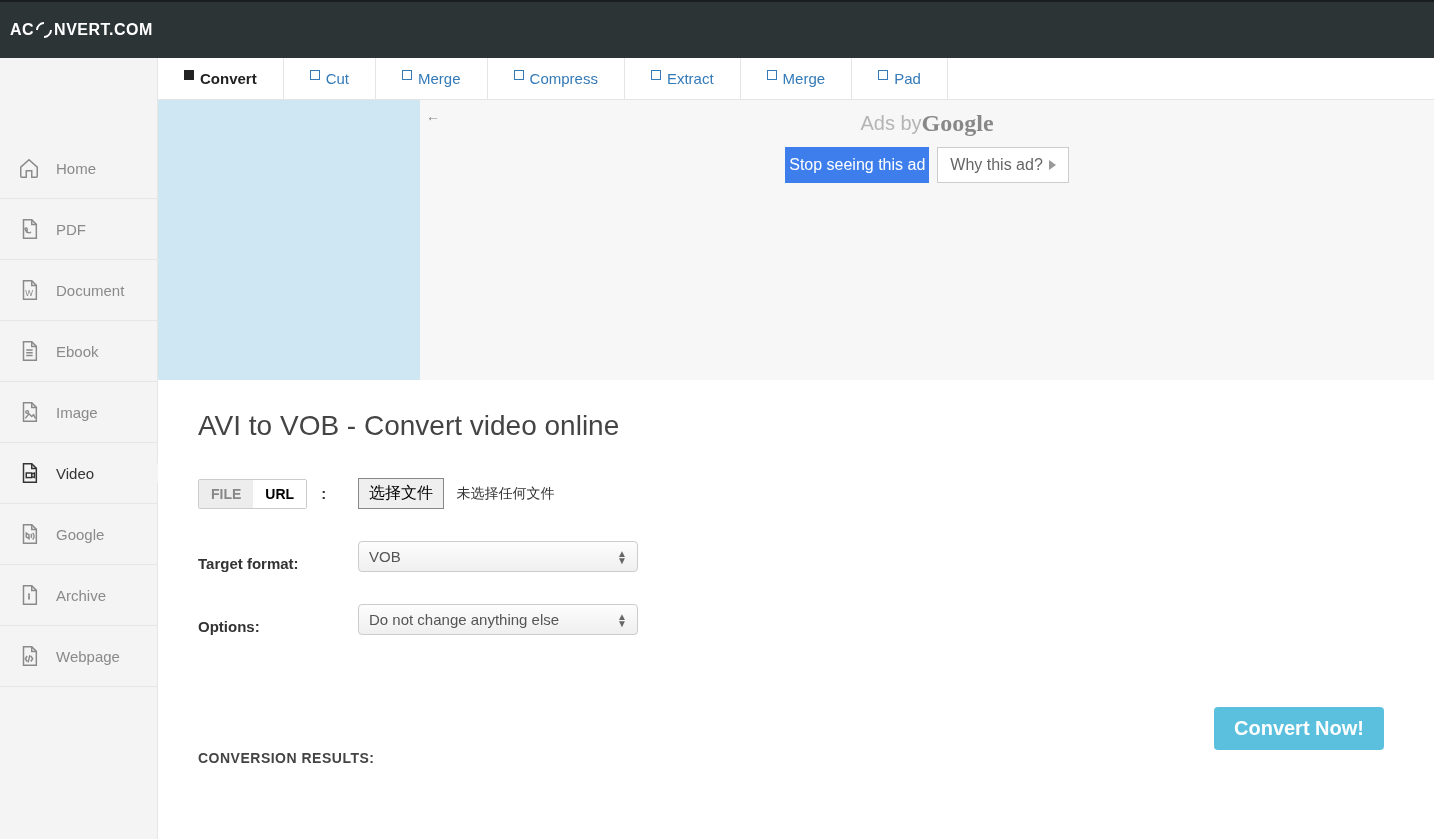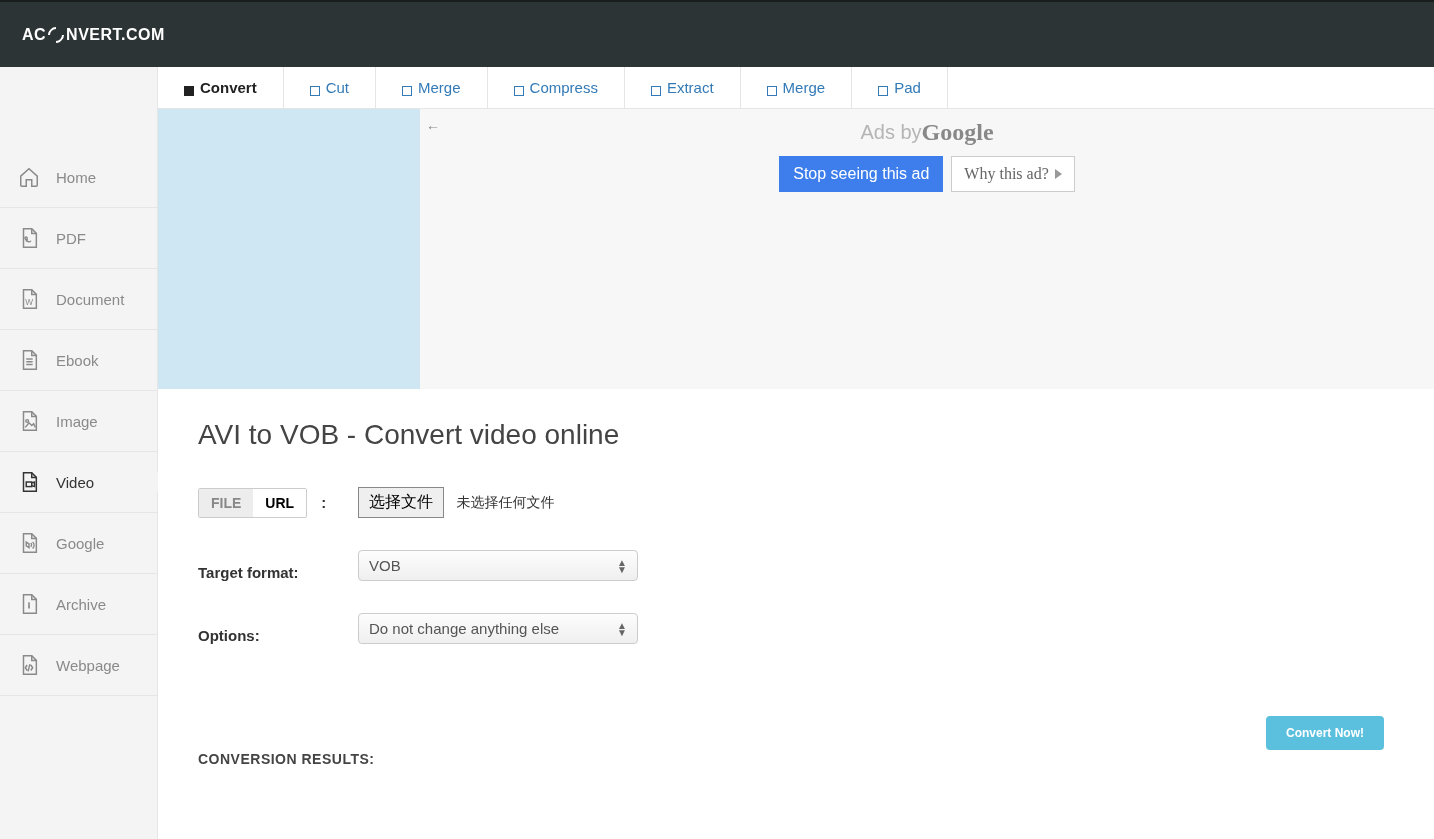--- a/index.html
+++ b/index.html
@@ -1,48 +1,48 @@
 <!DOCTYPE html>
 <html><head>
 <meta charset="utf-8">
 <style>
 * { margin: 0; padding: 0; box-sizing: border-box; }
 body { font-family: -apple-system, BlinkMacSystemFont, "Segoe UI", Helvetica, Arial, sans-serif; background: #fff; color: #333; }
 
-.topbar { background: #2d3436; border-top: 2px solid #1a1d1e; height: 67px; display: flex; align-items: center; padding: 0 22px; }
+.topbar { background: #2d3436; border-top: 2px solid #1a1d1e; height: 58px; display: flex; align-items: center; padding: 0 10px; }
 .logo { color: #fff; font-weight: bold; font-size: 16px; letter-spacing: 0.5px; display: flex; align-items: center; }
 .logo-icon { width: 16px; height: 16px; margin: 0 2px; display: inline-block; position: relative; }
 .logo-icon::before { content: ""; position: absolute; inset: 0; border: 2px solid #fff; border-radius: 50%; border-top-color: transparent; border-bottom-color: transparent; transform: rotate(45deg); }
 
 .layout { display: flex; min-height: calc(100vh - 54px); }
 
 .sidebar { width: 158px; background: #f4f4f4; border-right: 1px solid #e6e6e6; padding-top: 80px; }
 .side-item { display: flex; align-items: center; height: 61px; padding: 0 18px; border-bottom: 1px solid #e6e6e6; color: #8a8a8a; cursor: pointer; position: relative; }
 .side-item.active { color: #333; background: #f4f4f4; }
 .side-item.active::after { content: ""; position: absolute; right: -10px; top: 50%; transform: translateY(-50%); width: 0; height: 0; border-top: 10px solid transparent; border-bottom: 10px solid transparent; border-left: 10px solid #f4f4f4; }
 .side-icon { width: 22px; height: 22px; margin-right: 16px; stroke: currentColor; fill: none; stroke-width: 1.6; }
 .side-item .side-label { font-size: 15px; }
 
 .main { flex: 1; background: #fff; position: relative; }
 
 .tabs { display: flex; border-bottom: 1px solid #e5e5e5; background: #fff; }
-.tab { padding: 12px 26px; border-right: 1px solid #e5e5e5; color: #337ab7; cursor: pointer; display: flex; align-items: flex-end; gap: 6px; font-size: 15px; }
+.tab { padding: 12px 26px; border-right: 1px solid #e5e5e5; color: #337ab7; cursor: pointer; display: flex; align-items: flex-start; gap: 6px; font-size: 15px; }
 .tab.active { color: #222; font-weight: bold; }
 .tab-ic { width: 10px; height: 10px; border: 1.5px solid currentColor; display: inline-block; }
 .tab.active .tab-ic { background: #222; }
 
 .adbar { background: #f7f7f7; display: flex; min-height: 280px; position: relative; }
 .ad-left { width: 262px; background: #cfe7f2; }
 .ad-arrow { position: absolute; left: 268px; top: 8px; color: #888; font-size: 14px; }
 .ad-right { flex: 1; display: flex; flex-direction: column; align-items: center; justify-content: flex-start; padding-top: 10px; }
 .ads-by { color: #b5b5b5; font-size: 20px; margin-bottom: 10px; display: flex; align-items: center; }
 .ads-by .g { color: #888; font-family: Georgia, serif; font-size: 24px; font-weight: bold; }
 .ad-btns { display: flex; gap: 8px; }
-.ad-stop { background: #3d7eec; color: #fff; border: none; padding: 8px 14px; font-size: 16px; cursor: pointer; }
-.ad-why { background: #fff; color: #666; border: 1px solid #ccc; padding: 8px 12px; font-size: 16px; cursor: pointer; display: flex; align-items: center; gap: 6px; font-family: Liberation Serif, serif; }
+.ad-stop { background: #3d7eec; color: #fff; border: none; padding: 8px 4px; font-size: 16px; cursor: pointer; }
+.ad-why { background: #fff; color: #666; border: 1px solid #ccc; padding: 8px 12px; font-size: 16px; cursor: pointer; display: flex; align-items: center; gap: 6px; }
 .ad-why .tri { width: 0; height: 0; border-top: 5px solid transparent; border-bottom: 5px solid transparent; border-left: 7px solid #999; }
 
 .content { padding: 30px 40px 40px 40px; }
 .page-title { font-size: 28px; font-weight: 400; color: #444; margin-bottom: 36px; }
 
 .form-row { display: flex; align-items: flex-end; margin-bottom: 32px; }
 .form-label { width: 160px; font-size: 15px; color: #333; font-weight: bold; }
 .form-ctrl { flex: 1; }
 
 .toggle { display: inline-flex; border: 1px solid #ccc; border-radius: 2px; overflow: hidden; margin-right: 6px; }
@@ -50,21 +50,21 @@
 .toggle button.sel { background: #ededed; color: #888; }
 .colon { font-size: 15px; margin-left: 4px; font-weight: bold; }
 
 .file-btn { border: 1px solid #888; background: #efefef; padding: 4px 10px; font-size: 16px; cursor: pointer; }
 .file-txt { margin-left: 8px; font-size: 14px; color: #333; }
 
 .sel-box { width: 280px; border: 1px solid #ccc; border-radius: 4px; padding: 6px 10px; font-size: 15px; color: #555;
   background: linear-gradient(#fdfdfd, #efefef); display: flex; justify-content: space-between; align-items: center; cursor: pointer; }
 .sel-arrows { font-size: 10px; color: #666; line-height: 7px; }
 
-.convert-btn { background: #5bc0de; color: #fff; border: none; border-radius: 4px; padding: 10px 20px; font-size: 12px; font-weight: bold; cursor: pointer; float: right; margin-right: 10px; margin-top: 40px; }
+.convert-btn { background: #5bc0de; color: #fff; border: none; border-radius: 4px; padding: 10px 20px; font-size: 20px; font-weight: bold; cursor: pointer; float: right; margin-right: 10px; margin-top: 40px; }
 
 .results-h { font-size: 14px; font-weight: bold; letter-spacing: 0.5px; color: #444; margin-top: 107px; text-transform: uppercase; clear: both; }
 </style>
 </head>
 <body>
 
 <div class="topbar">
   <div class="logo">
     <span>AC</span>
     <span class="logo-icon"></span>

